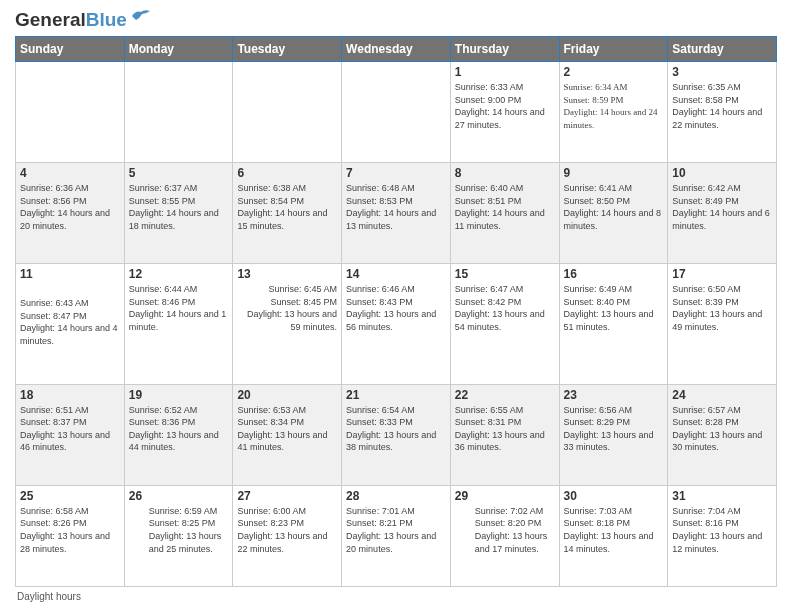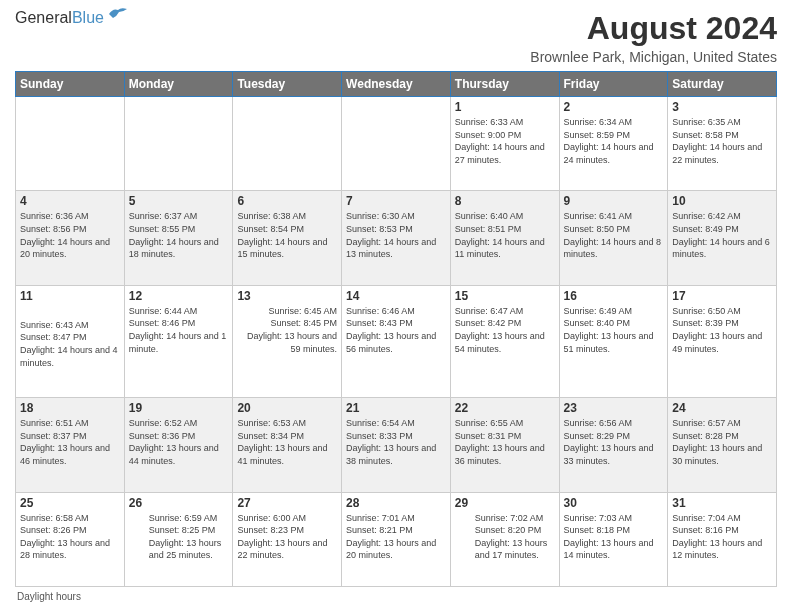--- a/index.html
+++ b/index.html
@@ -99,31 +99,27 @@
       padding-left: 2px;
     }
   </style>
 </head>
 <body>
 
 <div class="page">
   <div class="header">
     <div class="logo">
       <div style="display:flex;align-items:center;">
-        <div style="font-size:16px;font-weight:normal;color:#333;line-height:1.05;">
+        <div style="font-size:19px;font-weight:bold;color:#333;line-height:1.05;">
           <span style="color:#333;">General</span><span style="color:#4a90c4;">Blue</span>
         </div>
         <svg width="22" height="16" viewBox="0 0 22 16" style="margin-left:3px;margin-top:-8px;">
           <path d="M2,8 Q6,2 11,4 Q14,1 20,3 Q16,6 12,6 Q10,10 6,12 Z" fill="#4a90c4"></path>
         </svg>
       </div>
-    </div>
-    <div class="title-block">
-      <div class="month-year">August 2024</div>
-      <div class="location">Brownlee Park, Michigan, United States</div>
     </div>
   </div>
 
   <table class="calendar">
     <thead>
       <tr>
       <th>Sunday</th>
           <th>Monday</th>
           <th>Tuesday</th>
           <th>Wednesday</th>
@@ -139,21 +135,21 @@
           <td class="empty-cell"></td>
           <td class="empty-cell"></td>
           <td>
             <span class="day-num">1</span>
             <div class="cell-content" style="white-space: pre-line;">Sunrise: 6:33 AM
 Sunset: 9:00 PM
 Daylight: 14 hours and 27 minutes.</div>
           </td>
           <td>
             <span class="day-num">2</span>
-            <div class="cell-content" style="white-space: pre-line;">Sunrise: 6:34 AM
+            <div class="cell-content" style="white-space: pre-line; font-family: Liberation Serif, serif;">Sunrise: 6:34 AM
 Sunset: 8:59 PM
 Daylight: 14 hours and 24 minutes.</div>
           </td>
           <td>
             <span class="day-num">3</span>
             <div class="cell-content" style="white-space: pre-line;">Sunrise: 6:35 AM
 Sunset: 8:58 PM
 Daylight: 14 hours and 22 minutes.</div>
           </td>
         </tr>
@@ -171,21 +167,21 @@
 Daylight: 14 hours and 18 minutes.</div>
           </td>
           <td>
             <span class="day-num">6</span>
             <div class="cell-content" style="white-space: pre-line;">Sunrise: 6:38 AM
 Sunset: 8:54 PM
 Daylight: 14 hours and 15 minutes.</div>
           </td>
           <td>
             <span class="day-num">7</span>
-            <div class="cell-content" style="white-space: pre-line;">Sunrise: 6:30 AM
+            <div class="cell-content" style="white-space: pre-line;">Sunrise: 6:48 AM
 Sunset: 8:53 PM
 Daylight: 14 hours and 13 minutes.</div>
           </td>
           <td>
             <span class="day-num">8</span>
             <div class="cell-content" style="white-space: pre-line;">Sunrise: 6:40 AM
 Sunset: 8:51 PM
 Daylight: 14 hours and 11 minutes.</div>
           </td>
           <td>

